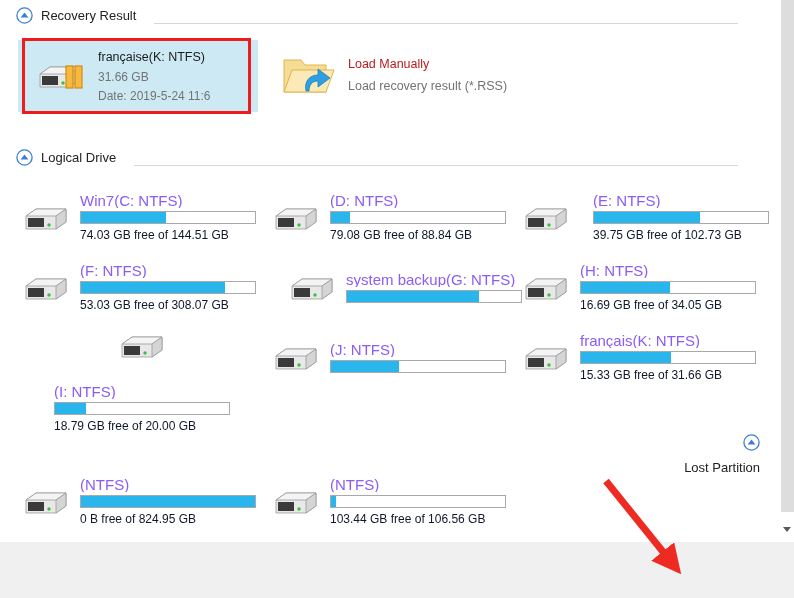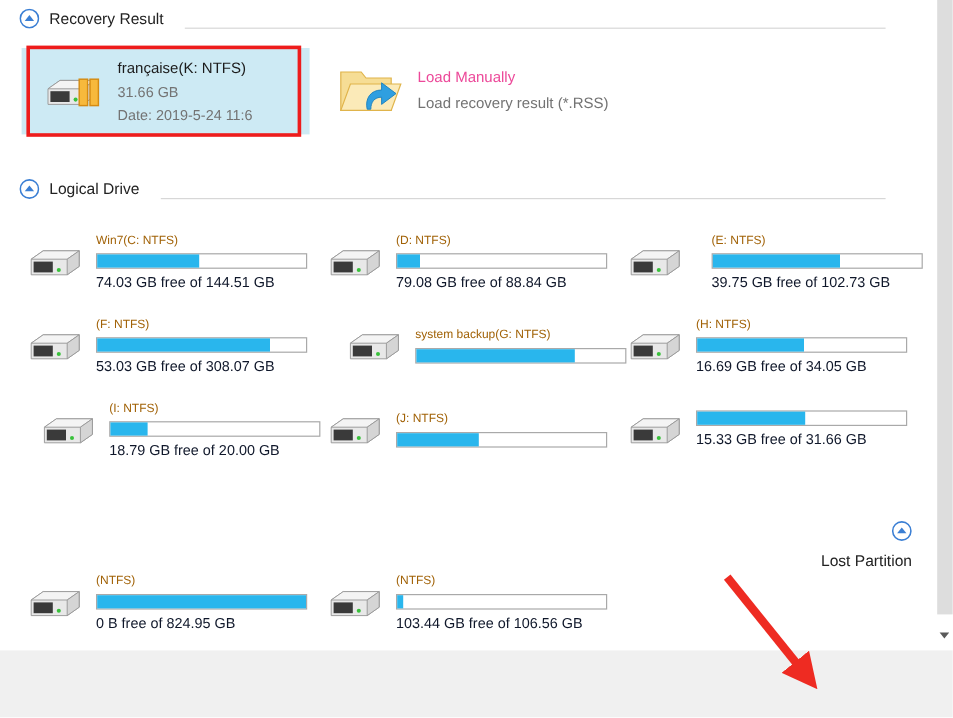--- a/index.html
+++ b/index.html
@@ -99,21 +99,21 @@
     align-items: center;
   }
   .folder-icon-wrap {
     width: 56px; height: 48px;
     flex: 0 0 56px;
     position: relative;
   }
   .manual-text { margin-left: 12px; }
   .manual-title {
     font-size: 12.5px;
-    color: #ec4899;
+    color: #b91c1c;
     margin-bottom: 8px;
     white-space: nowrap;
   }
   .manual-sub {
     font-size: 12.5px;
     color: #737373;
     white-space: nowrap;
   }
 
   
@@ -126,22 +126,22 @@
   .drive-icon-wrap {
     width: 58px; height: 38px;
     flex: 0 0 58px;
     position: relative;
   }
   .drive-info {
     margin-left: 4px;
     width: 182px;
   }
   .drive-label {
-    font-size: 10px;
-    color: #a16207;
+    font-size: 15px;
+    color: #8b5cf6;
     line-height: 15px;
     margin-bottom: 3px;
     white-space: nowrap;
     overflow: hidden;
   }
   .bar-outer {
     width: 176px; height: 13px;
     border: 1px solid #a9a9a9;
     background: #ffffff;
     padding: 0;
@@ -354,21 +354,21 @@
               <circle cx="31" cy="27" r="1.7" fill="#39c13b"></circle>
             </svg></div>
           <div class="drive-info">
             <div class="drive-label">(H: NTFS)</div>
             <div class="bar-outer">
               <div class="bar-fill" style="width: 51%; background: rgb(41, 182, 237);"></div>
             </div>
             <div class="drive-cap">16.69 GB free of 34.05 GB</div>
           </div>
         </div>
-        <div class="drive-tile" style="left: 29px; top: 326px;">
+        <div class="drive-tile" style="left: 18px; top: 326px; flex-direction: column;">
           <div class="drive-icon-wrap"><svg width="58" height="38" viewBox="0 0 58 38">
               <path d="M8 18 L18 11 L48 11 L48 24 L38 31 L8 31 Z" fill="#e8e8e8" stroke="#9a9a9a" stroke-width="0.8"></path>
               <path d="M8 18 L18 11 L48 11 L38 18 Z" fill="#f4f4f4" stroke="#9a9a9a" stroke-width="0.8"></path>
               <path d="M38 18 L48 11 L48 24 L38 31 Z" fill="#d5d5d5" stroke="#9a9a9a" stroke-width="0.8"></path>
               <rect x="10" y="20" width="16" height="9" fill="#3a3a3a"></rect>
               <circle cx="31" cy="27" r="1.7" fill="#39c13b"></circle>
             </svg></div>
           <div class="drive-info">
             <div class="drive-label">(I: NTFS)</div>
             <div class="bar-outer">
@@ -394,20 +394,21 @@
         </div>
         <div class="drive-tile" style="left: 518px; top: 326px;">
           <div class="drive-icon-wrap"><svg width="58" height="38" viewBox="0 0 58 38">
               <path d="M8 18 L18 11 L48 11 L48 24 L38 31 L8 31 Z" fill="#e8e8e8" stroke="#9a9a9a" stroke-width="0.8"></path>
               <path d="M8 18 L18 11 L48 11 L38 18 Z" fill="#f4f4f4" stroke="#9a9a9a" stroke-width="0.8"></path>
               <path d="M38 18 L48 11 L48 24 L38 31 Z" fill="#d5d5d5" stroke="#9a9a9a" stroke-width="0.8"></path>
               <rect x="10" y="20" width="16" height="9" fill="#3a3a3a"></rect>
               <circle cx="31" cy="27" r="1.7" fill="#39c13b"></circle>
             </svg></div>
           <div class="drive-info">
+            <div class="drive-label">français(K: NTFS)</div>
             <div class="bar-outer">
               <div class="bar-fill" style="width: 52%; background: rgb(41, 182, 237);"></div>
             </div>
             <div class="drive-cap">15.33 GB free of 31.66 GB</div>
           </div>
         </div>
       </div>
 
     <div class="section-header" style="top:434px;flex-direction:column;">
       <span class="collapse-icon">

